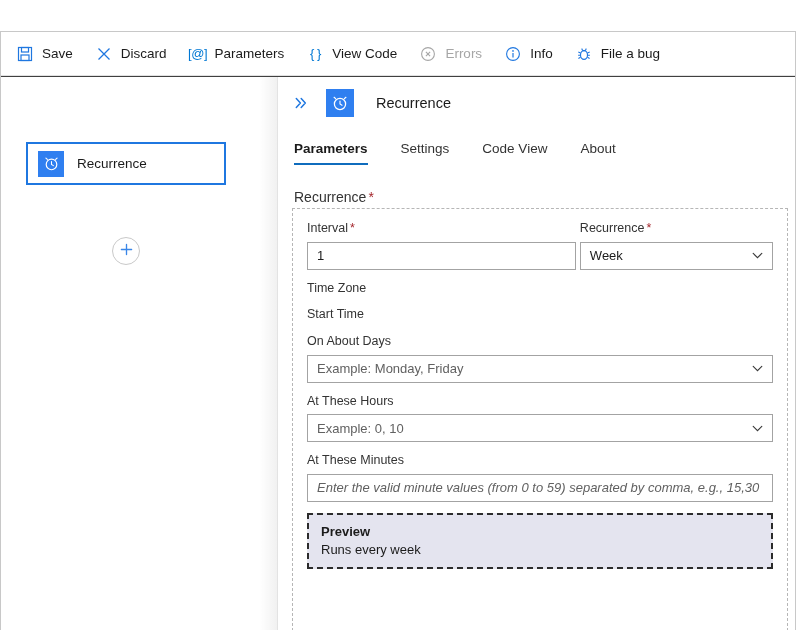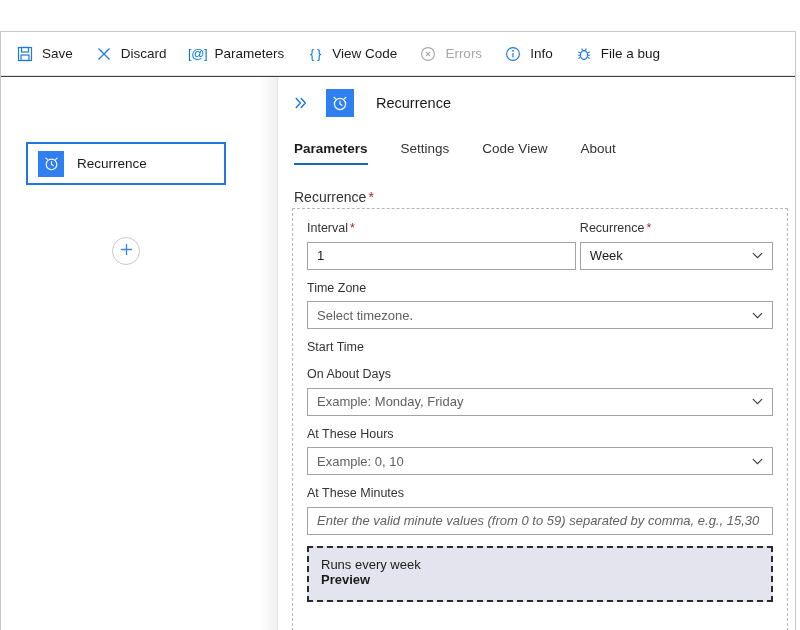--- a/index.html
+++ b/index.html
@@ -367,28 +367,20 @@
                 <path d="M2.2 4.4 L6.5 8.6 L10.8 4.4" stroke="#3b3b3b" stroke-width="1.15" fill="none" stroke-linecap="round"></path>
               </svg>
             </span>
           </div>
         </div>
 
       </div>
 
       <div class="field">
         <div class="field-label">Time Zone</div>
-        <div class="input select">
-          <span class="ph">Select timezone.</span>
-          <span class="chev">
-            <svg width="13" height="13" viewBox="0 0 13 13">
-              <path d="M2.2 4.4 L6.5 8.6 L10.8 4.4" stroke="#3b3b3b" stroke-width="1.15" fill="none" stroke-linecap="round"></path>
-            </svg>
-          </span>
-        </div>
       </div>
 
       <div class="field">
         <div class="field-label">Start Time</div>
       </div>
 
       <div class="field">
         <div class="field-label">On About Days</div>
         <div class="input select">
           <span class="ph">Example: Monday, Friday</span>
@@ -413,21 +405,21 @@
       </div>
 
       <div class="field">
         <div class="field-label">At These Minutes</div>
         <div class="input">
           <span class="ph italic">Enter the valid minute values (from 0 to 59) separated by comma, e.g., 15,30</span>
         </div>
       </div>
 
       <div id="preview-box">
+        <div id="preview-title">Preview</div>
         <div id="preview-text">Runs every week</div>
-        <div id="preview-title">Preview</div>
       </div>
 
     </div>
 
   </div>
 
 </div>
 
 </body></html>

